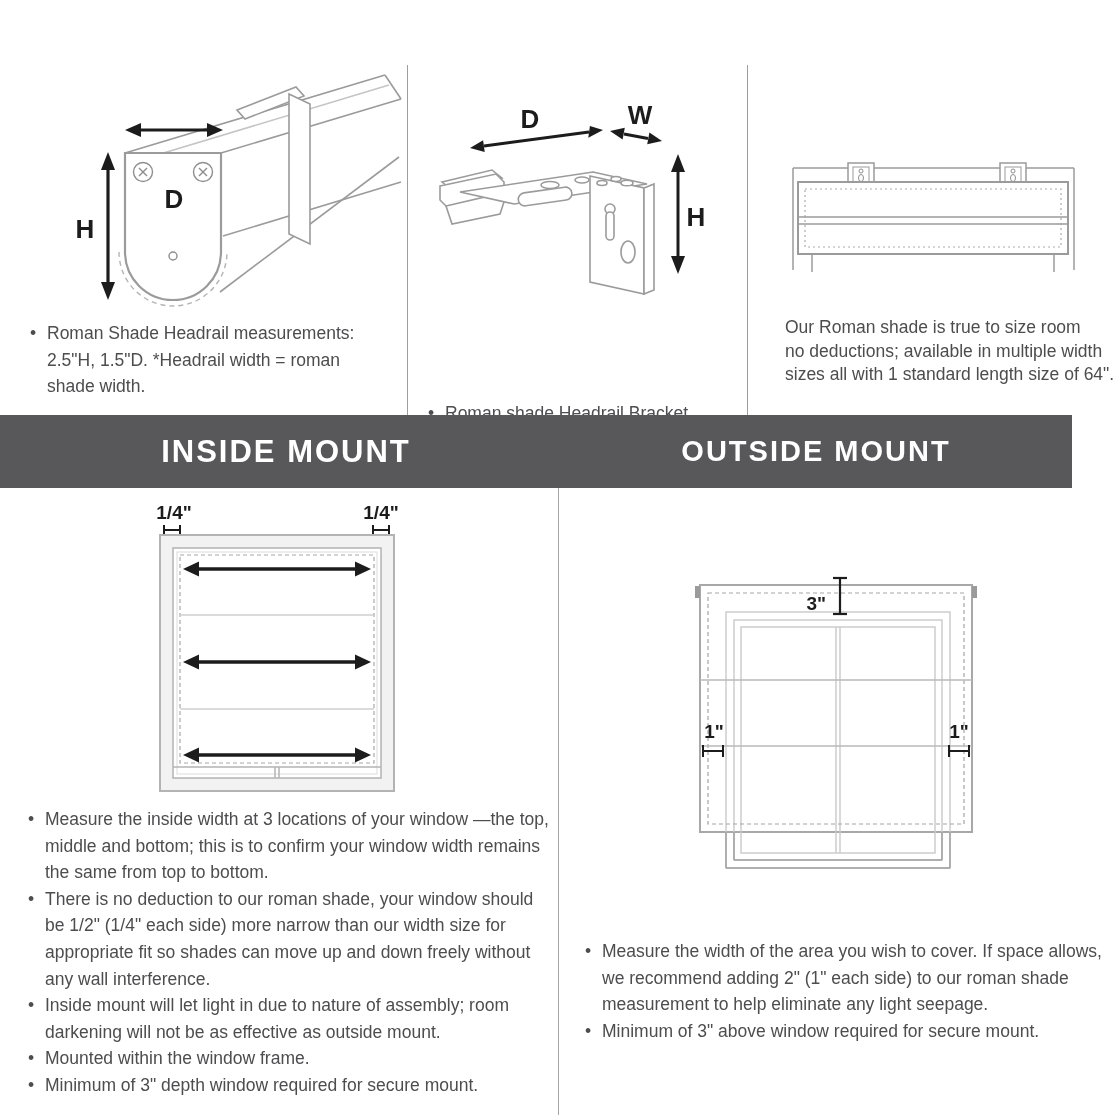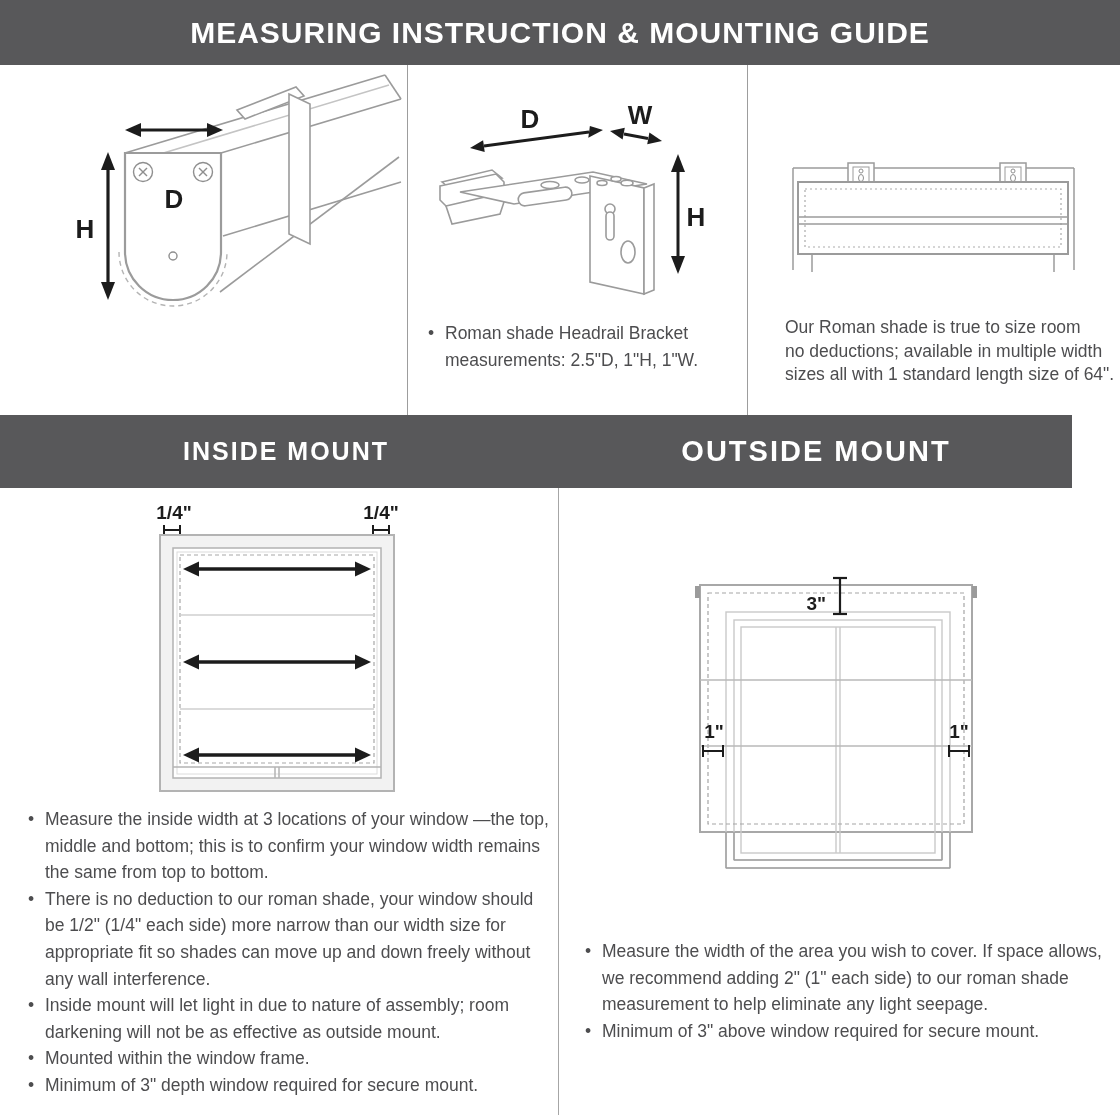--- a/index.html
+++ b/index.html
@@ -1,21 +1,21 @@
 <!DOCTYPE html>
 <html><head>
 <meta charset="utf-8">
 <style>
   *{margin:0;padding:0;box-sizing:border-box}
   html,body{background:#ffffff}
   body{font-family:"Liberation Sans",sans-serif}
   .canvas{position:relative;width:1120px;height:1120px;background:#fff;overflow:hidden;color:#4d4d4f}
   .bar{position:absolute;background:#58585a;color:#fff;display:flex;align-items:center;justify-content:center;font-weight:bold}
   #title-bar{left:0;top:0;width:1120px;height:65px;font-size:30px;letter-spacing:1px}
-  #inside-bar{left:0;top:415px;width:572px;height:73px;font-size:25px;letter-spacing:2px}
+  #inside-bar{left:0;top:415px;width:572px;height:73px;font-size:31px;letter-spacing:2px}
   #outside-bar{left:560px;top:415px;width:512px;height:73px;font-size:29px;letter-spacing:2px}
   .vline{position:absolute;width:1px;background:#9d9d9d}
   #vline1{left:407px;top:65px;height:350px}
   #vline2{left:747px;top:65px;height:350px}
   #vline3{left:558px;top:488px;height:627px;background:#a6a6a6}
   .caption,.bullets,.note{position:absolute;font-size:17.5px;line-height:26.6px;color:#4d4d4f}
   .bullets{list-style:none}
   .bullets li,.bullet-item{position:relative;padding-left:17px;list-style:none}
   .bullets li::before,.bullet-item::before{content:"\2022";position:absolute;left:0}
   .note{line-height:23.6px}
@@ -33,23 +33,20 @@
   #svg-bracket{left:430px;top:84px}
   #svg-rail-front{left:775px;top:138px}
   #svg-inside-window{left:128px;top:495px}
   #svg-outside-window{left:678px;top:570px}
 </style>
 </head>
 <body>
 
 <div class="canvas">
 
-  <header class="bar" id="title-bar">
-    <span>MEASURING INSTRUCTION &amp; MOUNTING GUIDE</span>
-  </header>
 
   <div class="vline" id="vline1"></div>
   <div class="vline" id="vline2"></div>
 
   <svg id="svg-headrail" width="372" height="250" viewBox="0 0 372 250">
     <g stroke="#9b9b9b" stroke-width="1.6" fill="none">
       <line x1="92" y1="85" x2="352" y2="7"></line>
       <line x1="188" y1="85" x2="368" y2="31"></line>
       <line x1="352" y1="7" x2="368" y2="31"></line>
       <line x1="190" y1="168" x2="368" y2="114"></line>
@@ -76,20 +73,23 @@
       <polygon points="92,62 108,55 108,69"></polygon>
       <polygon points="190,62 174,55 174,69"></polygon>
       <line x1="75" y1="100" x2="75" y2="216" stroke="#1c1c1c" stroke-width="3.2"></line>
       <polygon points="75,84 68,102 82,102"></polygon>
       <polygon points="75,232 68,214 82,214"></polygon>
     </g>
     <text class="dim-lg" x="141" y="140" text-anchor="middle">D</text>
     <text class="dim-lg" x="52" y="170" text-anchor="middle">H</text>
   </svg>
 
+  <div class="caption bullet-item" id="caption-headrail">
+    <span>Roman Shade Headrail measurements: 2.5"H, 1.5"D. *Headrail width = roman shade width.</span>
+  </div>
 
   <svg id="svg-bracket" width="312" height="235" viewBox="0 0 312 235">
     <g stroke="#9b9b9b" stroke-width="1.6" fill="#ffffff">
       <polygon points="12,98 62,86 72,94 22,106"></polygon>
       <path d="M 10,102 L 66,90 L 74,98 L 74,112 L 18,124 L 10,116 Z"></path>
       <path d="M 16,122 L 68,110 L 74,118 L 70,130 L 22,140 Z"></path>
       <polygon points="30,108 163,88 217,100 84,120"></polygon>
       <rect x="88" y="106" width="54" height="13" rx="6.5" transform="rotate(-8 115 112)"></rect>
       <polygon points="160,92 214,104 214,210 160,198"></polygon>
       <polygon points="214,104 224,100 224,206 214,210"></polygon>

